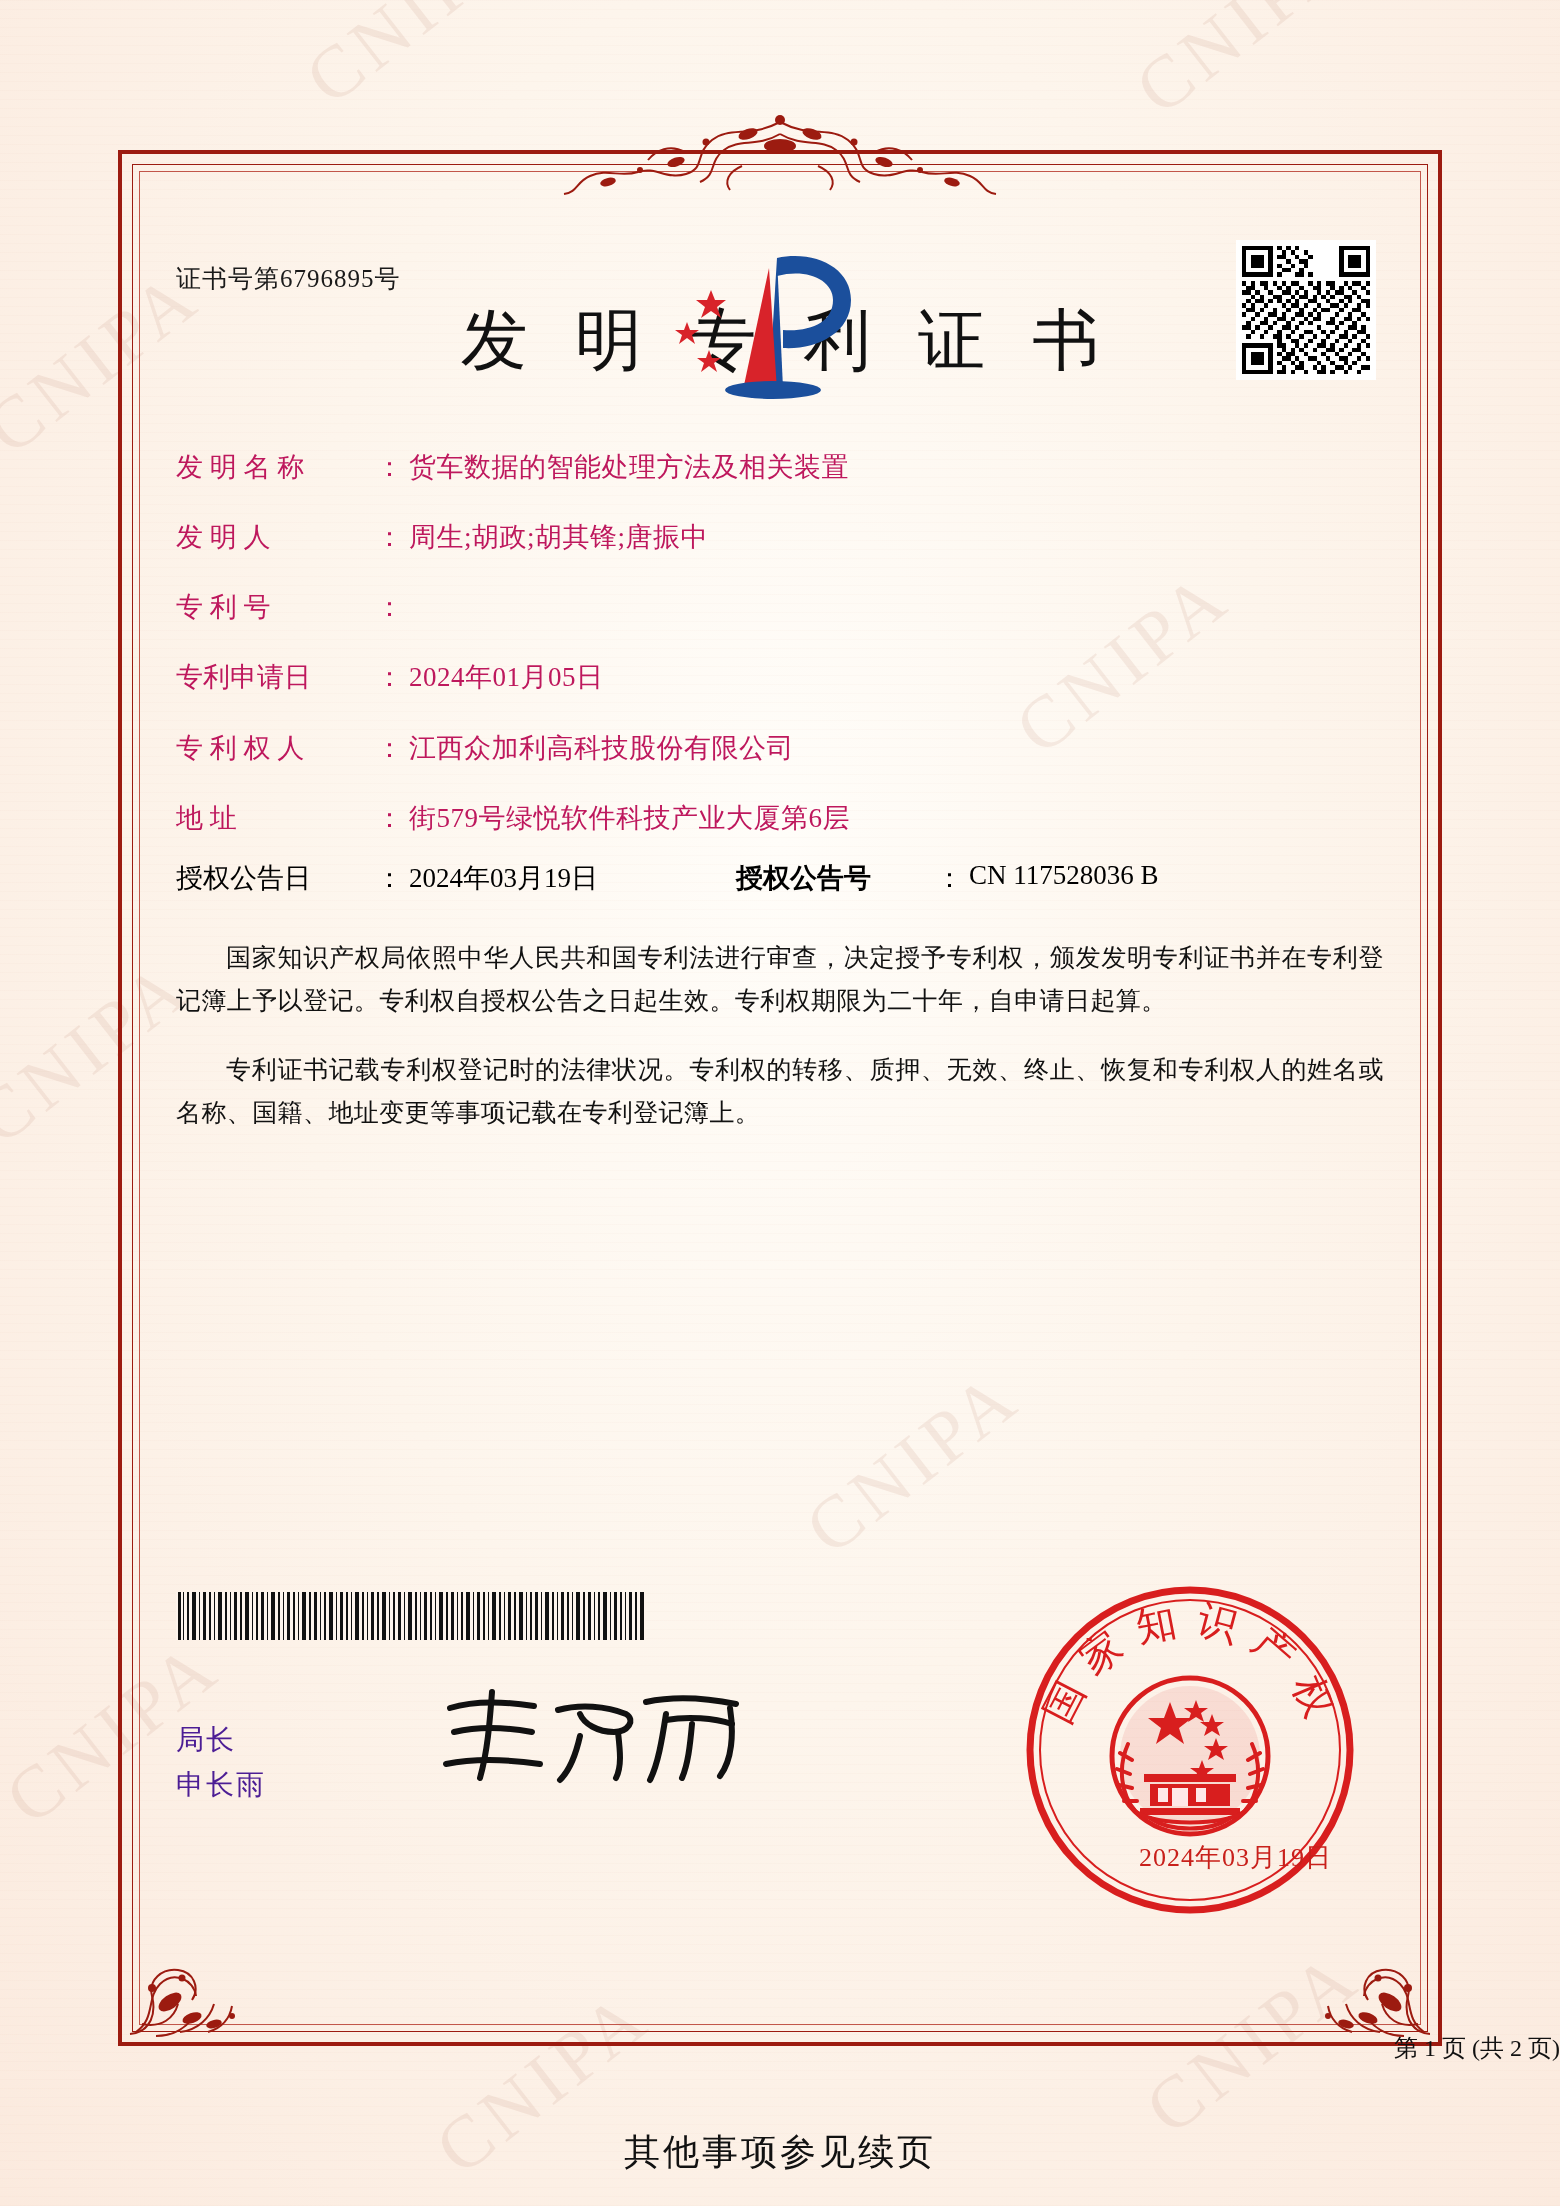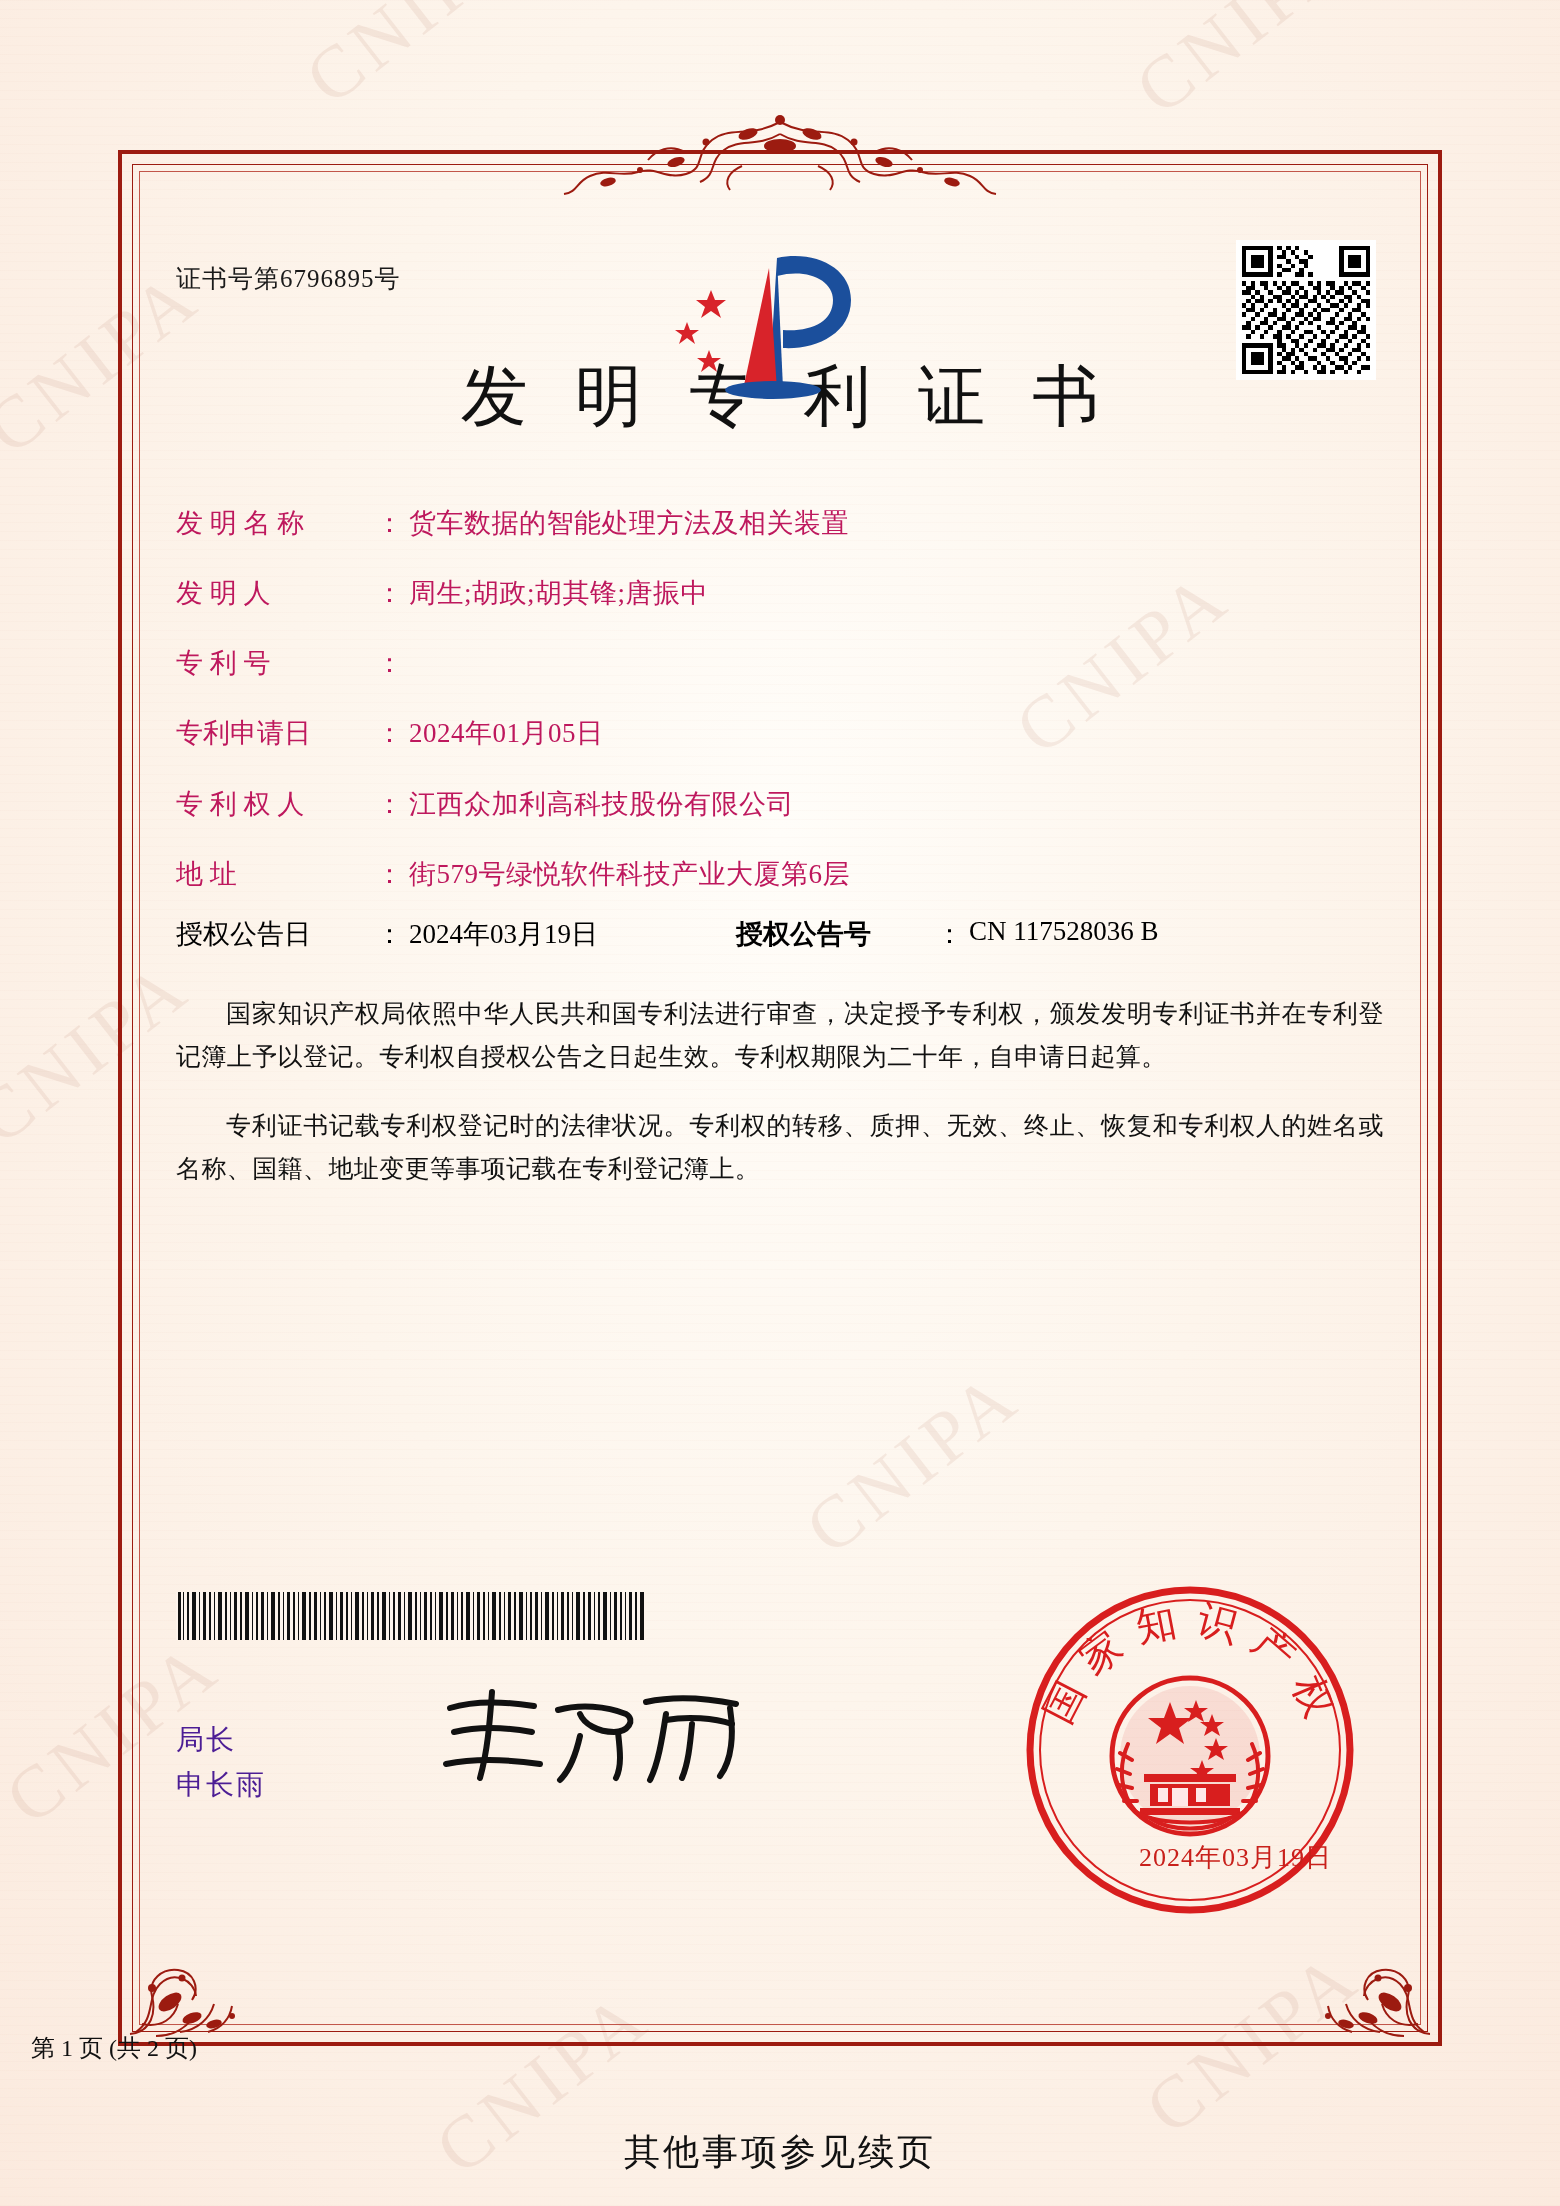--- a/index.html
+++ b/index.html
@@ -111,21 +111,20 @@
     top: 40px;
     width: 140px;
     height: 140px;
     background: #ffffff;
     padding: 6px;
     box-sizing: border-box;
   }
   .qr svg { display:block; }
 
   .doc-title {
-    margin-top: 56px;
     text-align: center;
     font-size: 67px;
     letter-spacing: 13px;
     color: #111;
     font-family: "DejaVu Serif", "Liberation Serif", serif;
     font-weight: 500;
     text-indent: 13px;
   }
 
   .fields {
@@ -214,21 +213,21 @@
     font-size: 26px;
     color: #c8201b;
     letter-spacing: 1px;
     font-family: "Liberation Serif", serif;
   }
 
   .page-no {
     position: absolute;
     left: 0; right: 0;
     top: 2032px;
-    text-align: left;
+    text-align: right;
     font-size: 24px;
     color: #111;
     padding-left: 31px;
   }
   .footer-note {
     position: absolute;
     left: 0; right: 0;
     top: 2128px;
     text-align: center;
     font-size: 36px;

